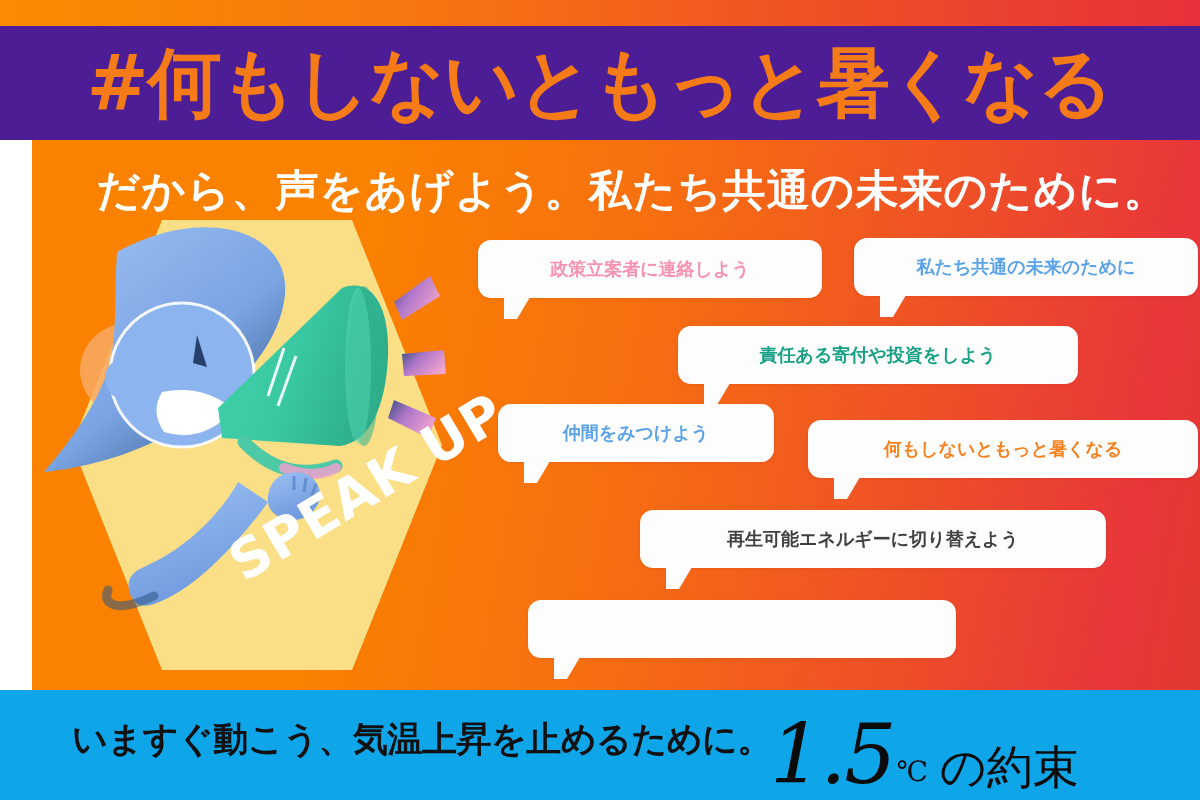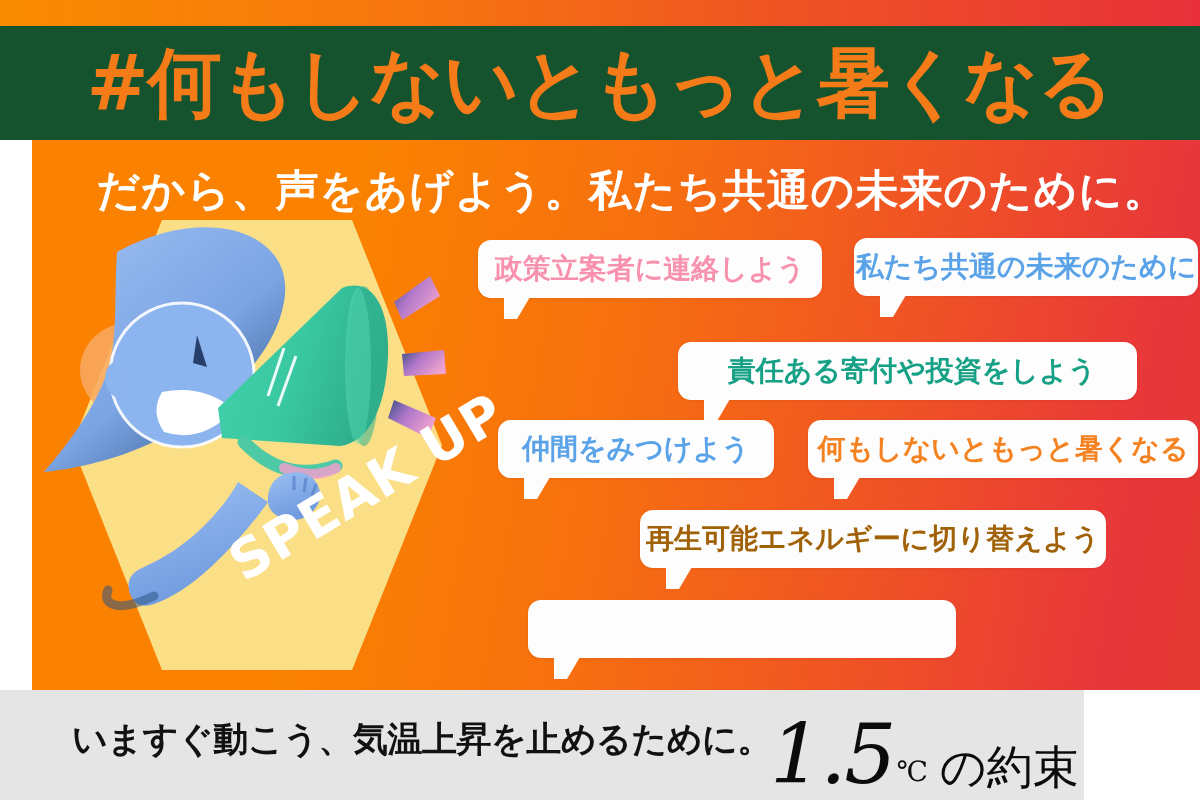--- a/index.html
+++ b/index.html
@@ -15,21 +15,21 @@
 
   
   .top-strip{
     position:absolute;left:0;top:0;width:1200px;height:26px;
     background:linear-gradient(90deg,#fa8c00 0%,#f7750f 35%,#ef5423 65%,#e8303a 100%);
   }
 
   
   .headline-band{
     position:absolute;left:0;top:26px;width:1200px;height:114px;
-    background:#14532d;display:flex;align-items:center;justify-content:center;
+    background:#4c1d95;display:flex;align-items:center;justify-content:center;
   }
   .headline{
     font-size:76px;line-height:1;font-weight:700;color:#f57b18;
     letter-spacing:-1px;white-space:nowrap;
     font-family:"DejaVu Sans","Liberation Sans",sans-serif;
     transform:scaleX(.97);
   }
 
   
   .body-band{
@@ -59,39 +59,39 @@
   }
 
   
   .bubble{
     position:absolute;background:#fdfdfd;border-radius:13px;
     display:flex;align-items:center;justify-content:center;
     box-shadow:0 1px 3px rgba(120,20,0,.10);
     height:58px;
   }
   .bubble .txt{
-    font-size:28px;font-weight:700;white-space:nowrap;line-height:1;
+    font-size:18px;font-weight:700;white-space:nowrap;line-height:1;
     font-family:"DejaVu Sans","Liberation Sans",sans-serif;
     padding:0 20px;
   }
   .bubble .tail{
     position:absolute;top:57px;left:26px;width:0;height:0;
     border-left:13px solid #fdfdfd;
     border-right:13px solid transparent;
     border-top:22px solid #fdfdfd;
     border-bottom:0;
   }
   .bubble .tail::after{
     content:"";position:absolute;left:0px;top:-22px;
     width:0;height:0;border-left:0 solid transparent;
   }
 
   
   .footer{
-    position:absolute;left:0;top:690px;width:1084px;height:110px;background:#e5e5e5;
+    position:absolute;left:0;top:690px;width:1200px;height:110px;background:#0ea5e9;
   }
   .footer-left{
     position:absolute;left:72px;top:26px;
     font-size:35px;font-weight:700;color:#111111;white-space:nowrap;
     letter-spacing:-0.5px;
     font-family:"DejaVu Sans","Liberation Sans",sans-serif;
   }
   .promise{
     position:absolute;left:770px;top:8px;height:90px;
     display:flex;align-items:baseline;color:#0b0b0b;
@@ -197,37 +197,37 @@
     <div class="bubble" style="left:446px;top:100px;width:344px;">
       <span class="txt" style="color:#f891ae;">政策立案者に連絡しよう</span>
       <span class="tail"></span>
     </div>
 
     <div class="bubble" style="left:822px;top:98px;width:344px;">
       <span class="txt" style="color:#5ba3e8;">私たち共通の未来のために</span>
       <span class="tail"></span>
     </div>
 
-    <div class="bubble" style="left:646px;top:202px;width:450px;padding-left:9px;">
+    <div class="bubble" style="left:646px;top:186px;width:400px;">
       <span class="txt" style="color:#16a085;">責任ある寄付や投資をしよう</span>
       <span class="tail"></span>
     </div>
 
-    <div class="bubble" style="left:466px;top:280px;width:276px;">
+    <div class="bubble" style="left:466px;top:264px;width:276px;">
       <span class="txt" style="color:#5ba3e8;">仲間をみつけよう</span>
       <span class="tail"></span>
     </div>
 
     <div class="bubble" style="left:776px;top:280px;width:390px;">
       <span class="txt" style="color:#f58220;">何もしないともっと暑くなる</span>
       <span class="tail"></span>
     </div>
 
     <div class="bubble" style="left:608px;top:370px;width:466px;">
-      <span class="txt" style="color:#a16207;">再生可能エネルギーに切り替えよう</span>
+      <span class="txt" style="color:#404040;">再生可能エネルギーに切り替えよう</span>
       <span class="tail"></span>
     </div>
 
     <div class="bubble" style="left:496px;top:460px;width:428px;">
       <span class="tail"></span>
     </div>
 
 
   </div>
 

